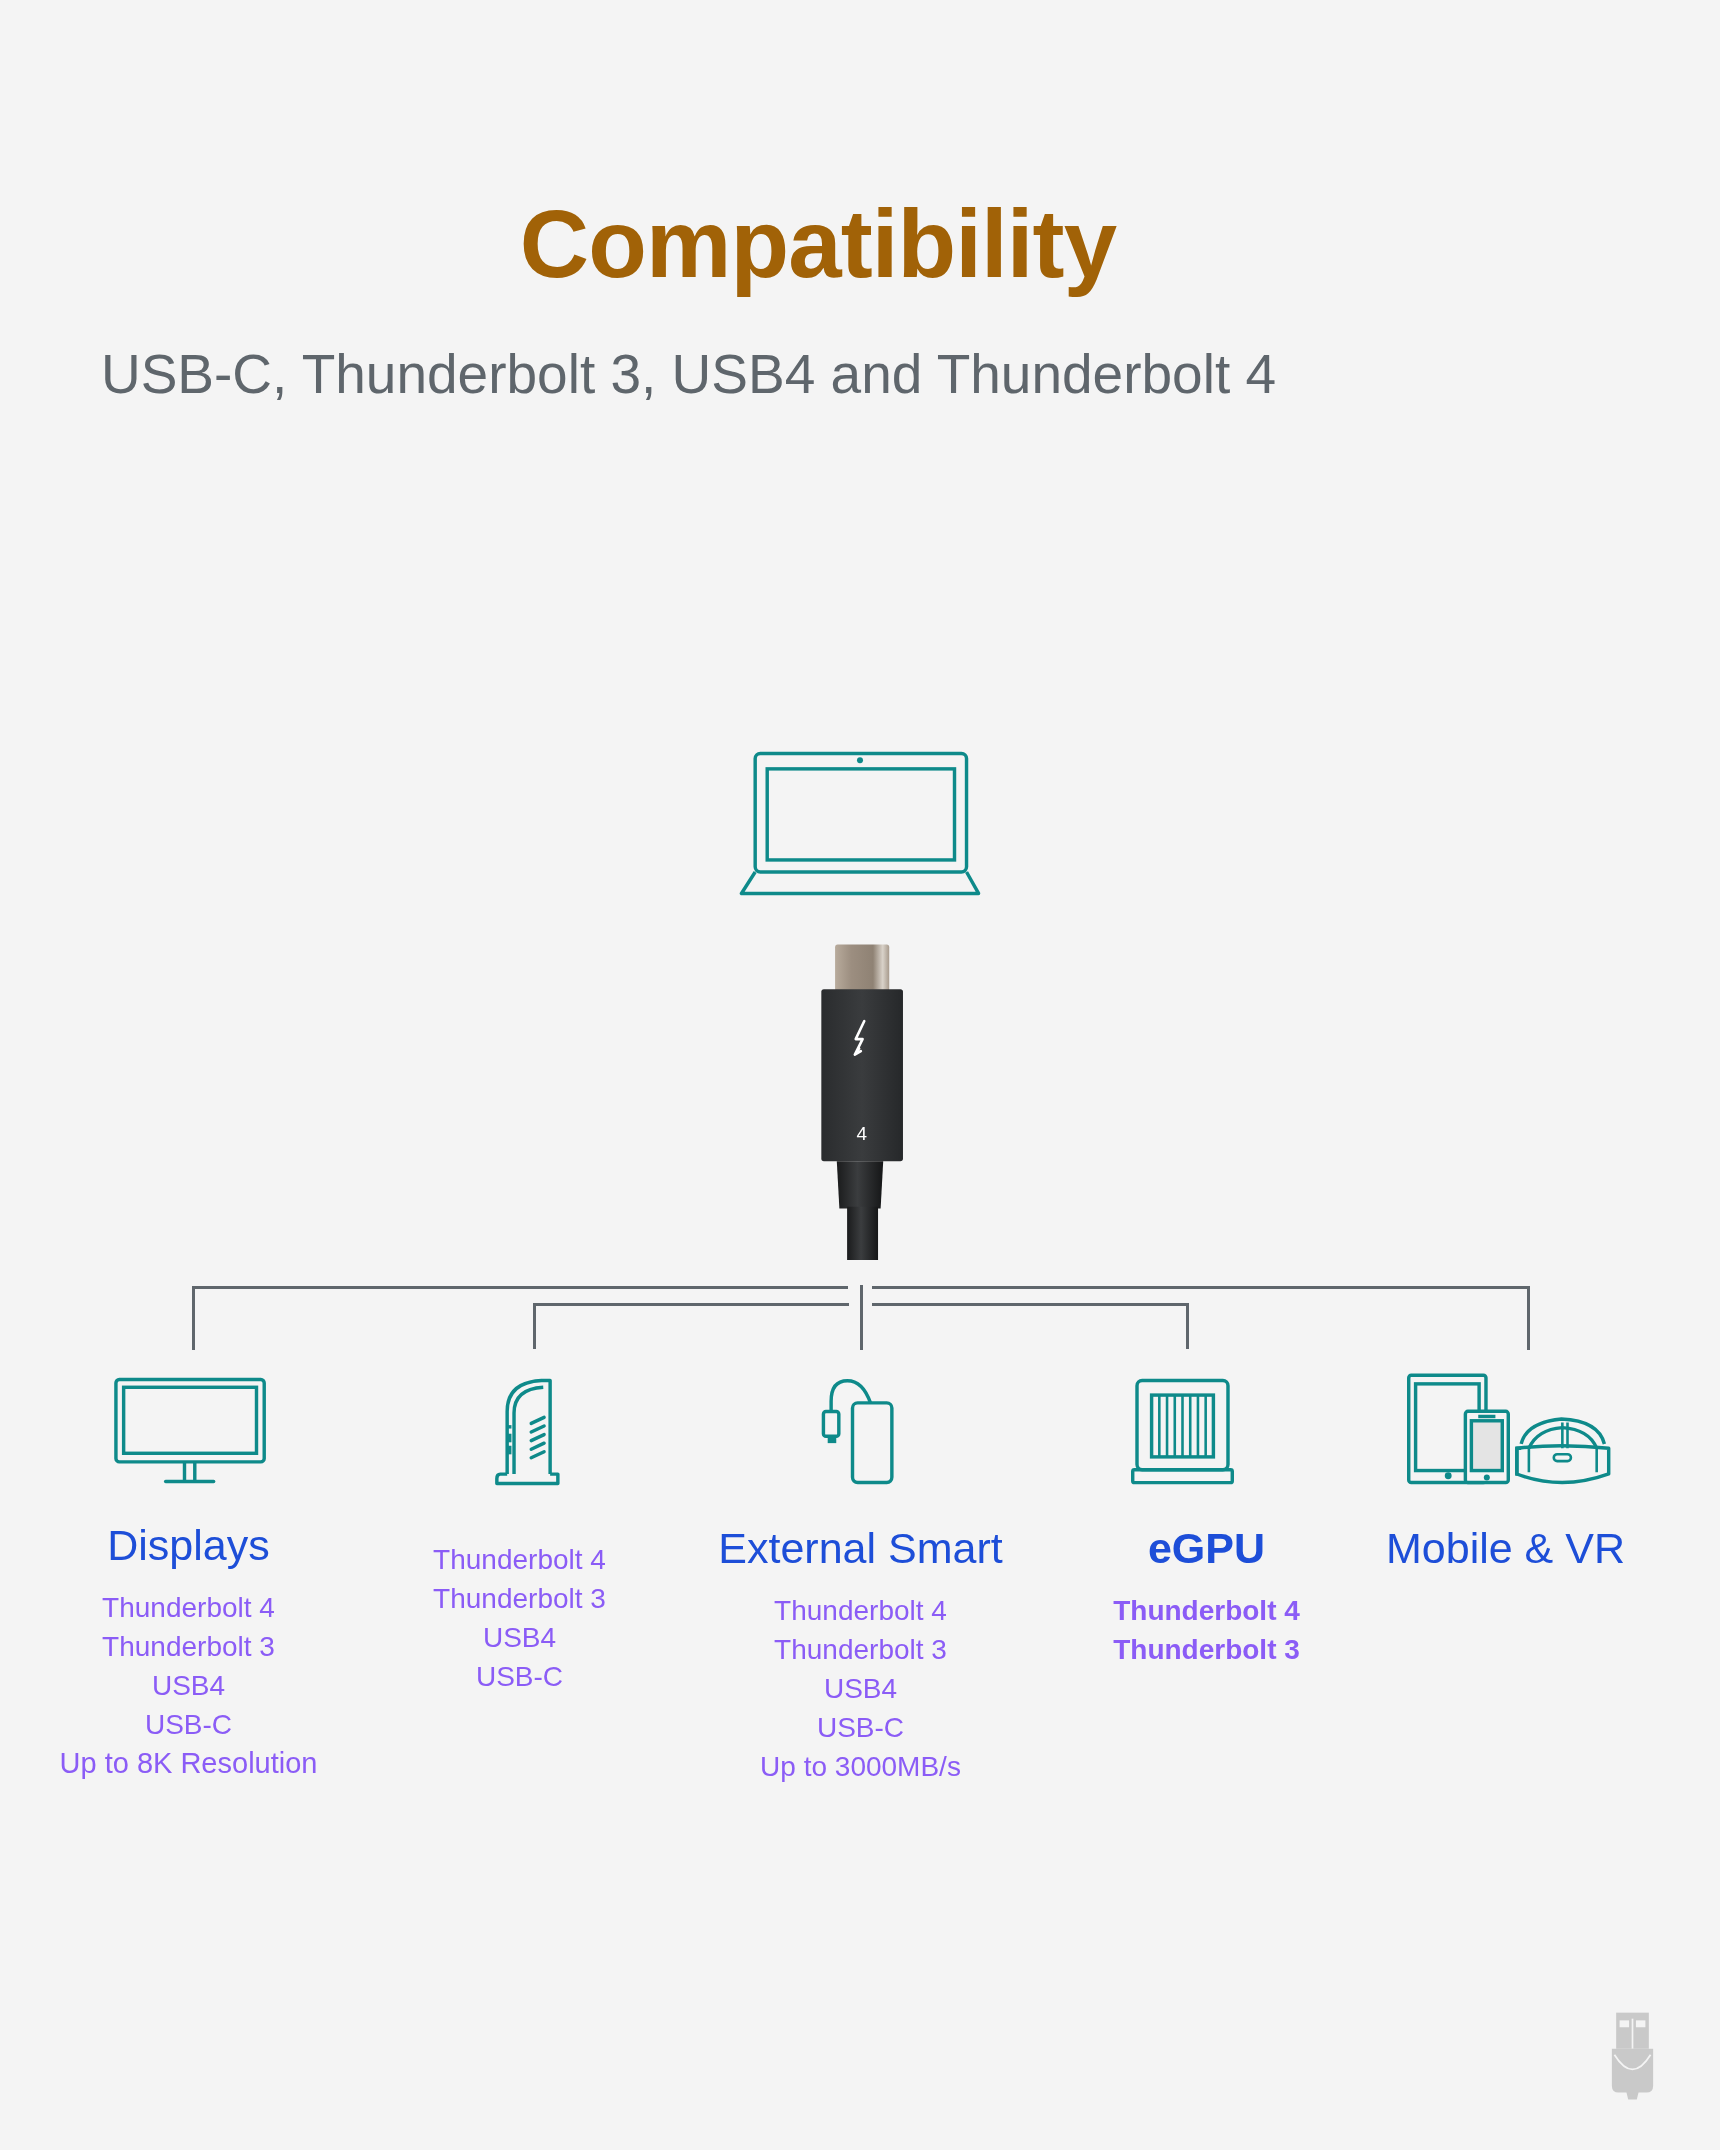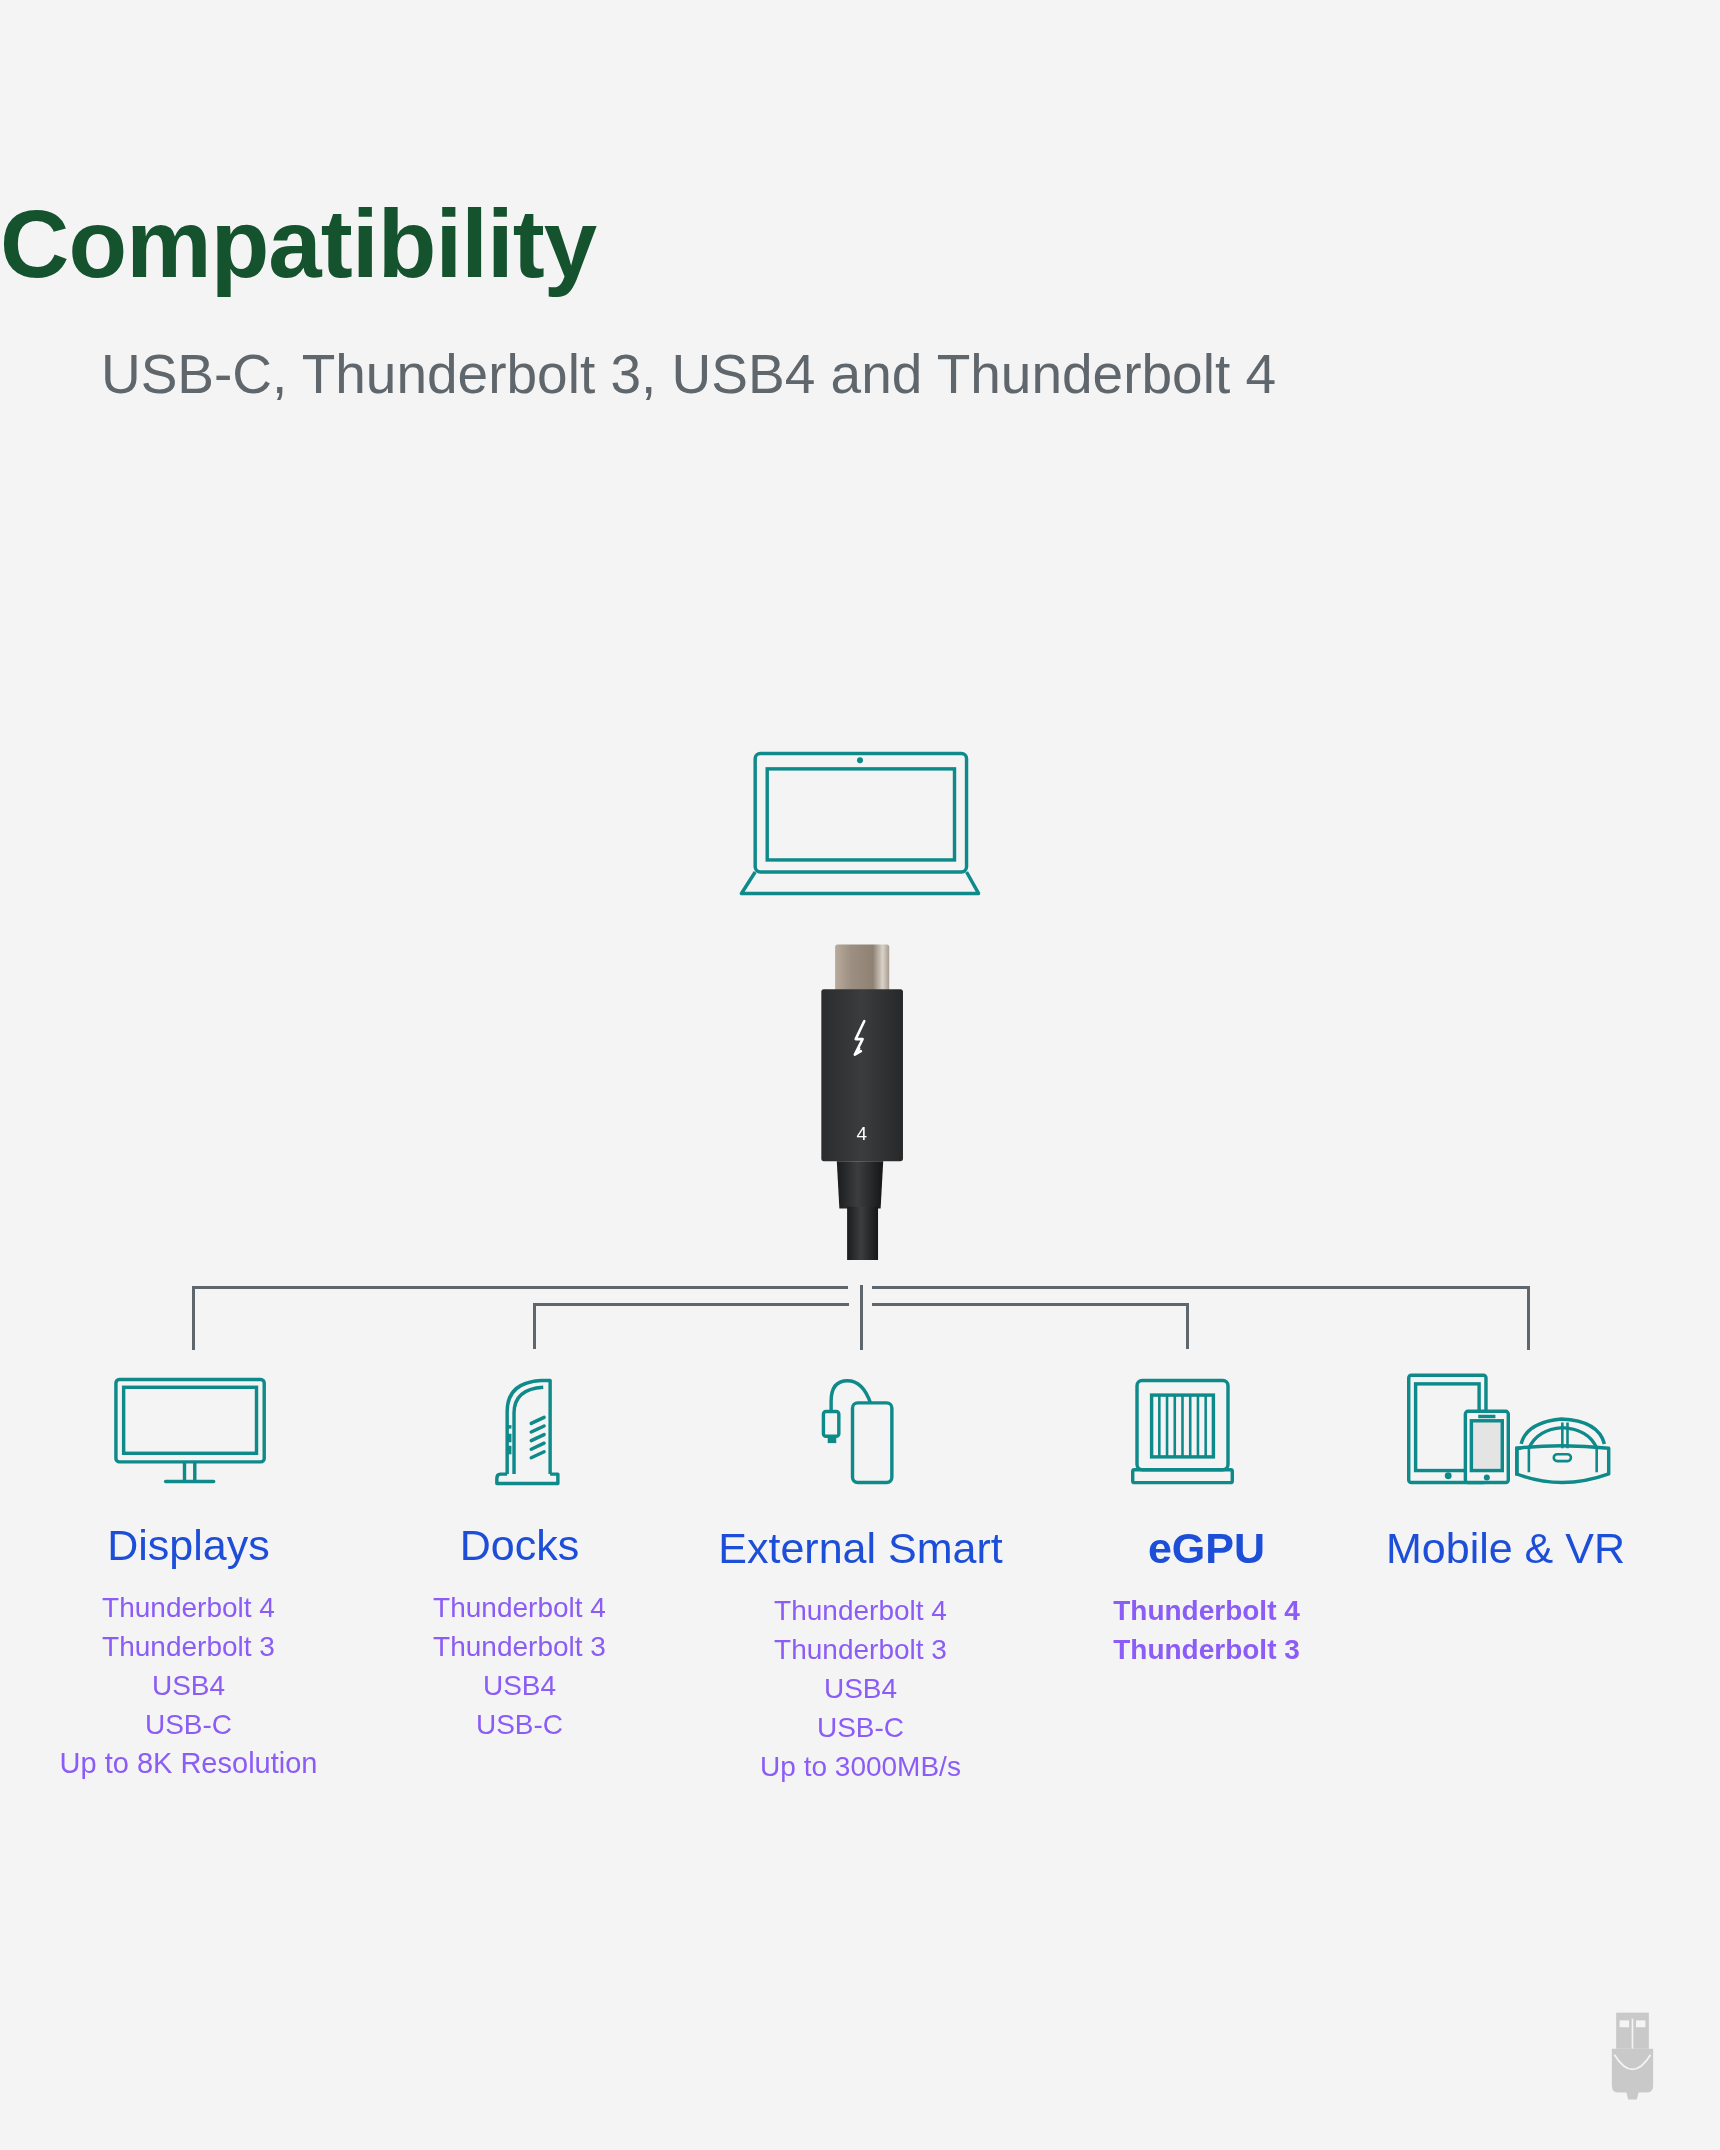--- a/index.html
+++ b/index.html
@@ -3,22 +3,22 @@
 <meta charset="utf-8">
 <style>
   html, body { margin: 0; padding: 0; }
   body {
     width: 1721px; height: 2151px; position: relative; overflow: hidden;
     background: #f4f4f4;
     font-family: "Liberation Sans", "DejaVu Sans", sans-serif;
   }
   .abs { position: absolute; }
   .title {
-    left: 0; width: 1636px; top: 188px; text-align: left;
-    font-size: 96px; font-weight: bold; color: #14532d; letter-spacing: -0.9px;
+    left: 0; width: 1636px; top: 188px; text-align: center;
+    font-size: 96px; font-weight: bold; color: #a16207; letter-spacing: -0.9px;
     line-height: 112px;
   }
   .subtitle {
     left: 0; width: 1377px; top: 340px; text-align: center;
     font-size: 55px; color: #5f666c; line-height: 69px;
   }
   .col {
     position: absolute; width: 327px; text-align: center;
   }
   .col-heading {
@@ -138,21 +138,20 @@
   <div class="col-lines">
     <div class="col-line">Thunderbolt 4</div>
     <div class="col-line">Thunderbolt 3</div>
     <div class="col-line">USB4</div>
     <div class="col-line">USB-C</div>
     <div class="col-line small">Up to 8K Resolution</div>
   </div>
 </div>
 
 <div class="col" style="left:356px; top:1521px;">
-  <div class="col-heading">Docks</div>
   <div class="col-lines">
     <div class="col-line">Thunderbolt 4</div>
     <div class="col-line">Thunderbolt 3</div>
     <div class="col-line">USB4</div>
     <div class="col-line">USB-C</div>
   </div>
 </div>
 
 <div class="col" style="left:697px; top:1524px;">
   <div class="col-heading">External Smart</div>

